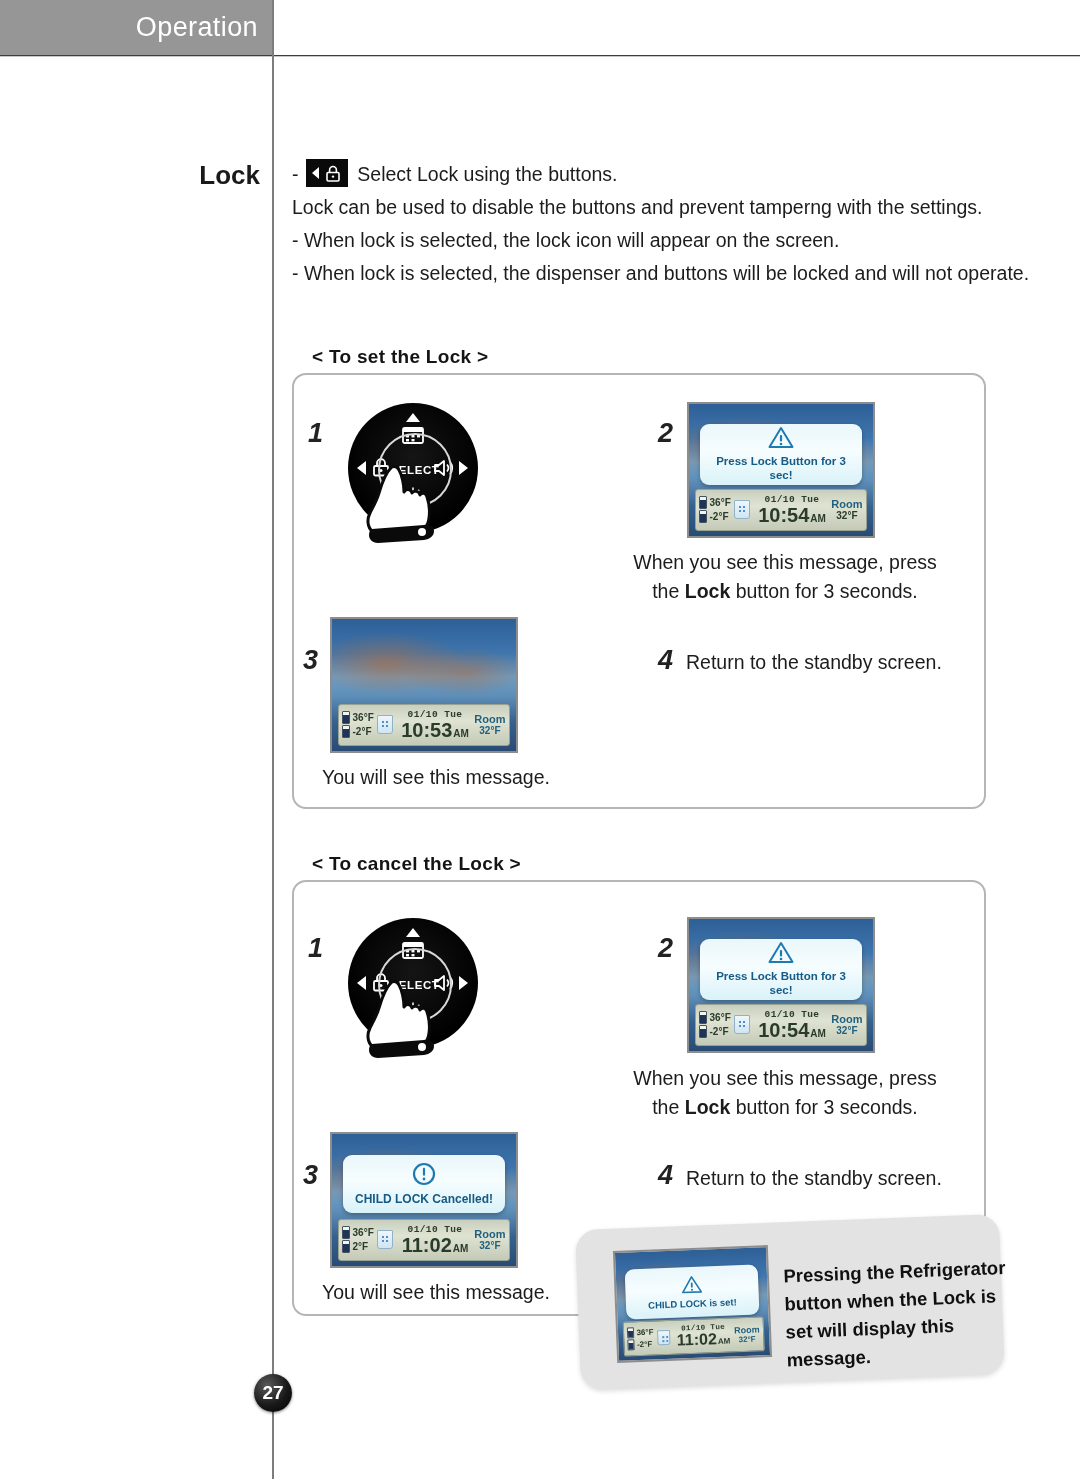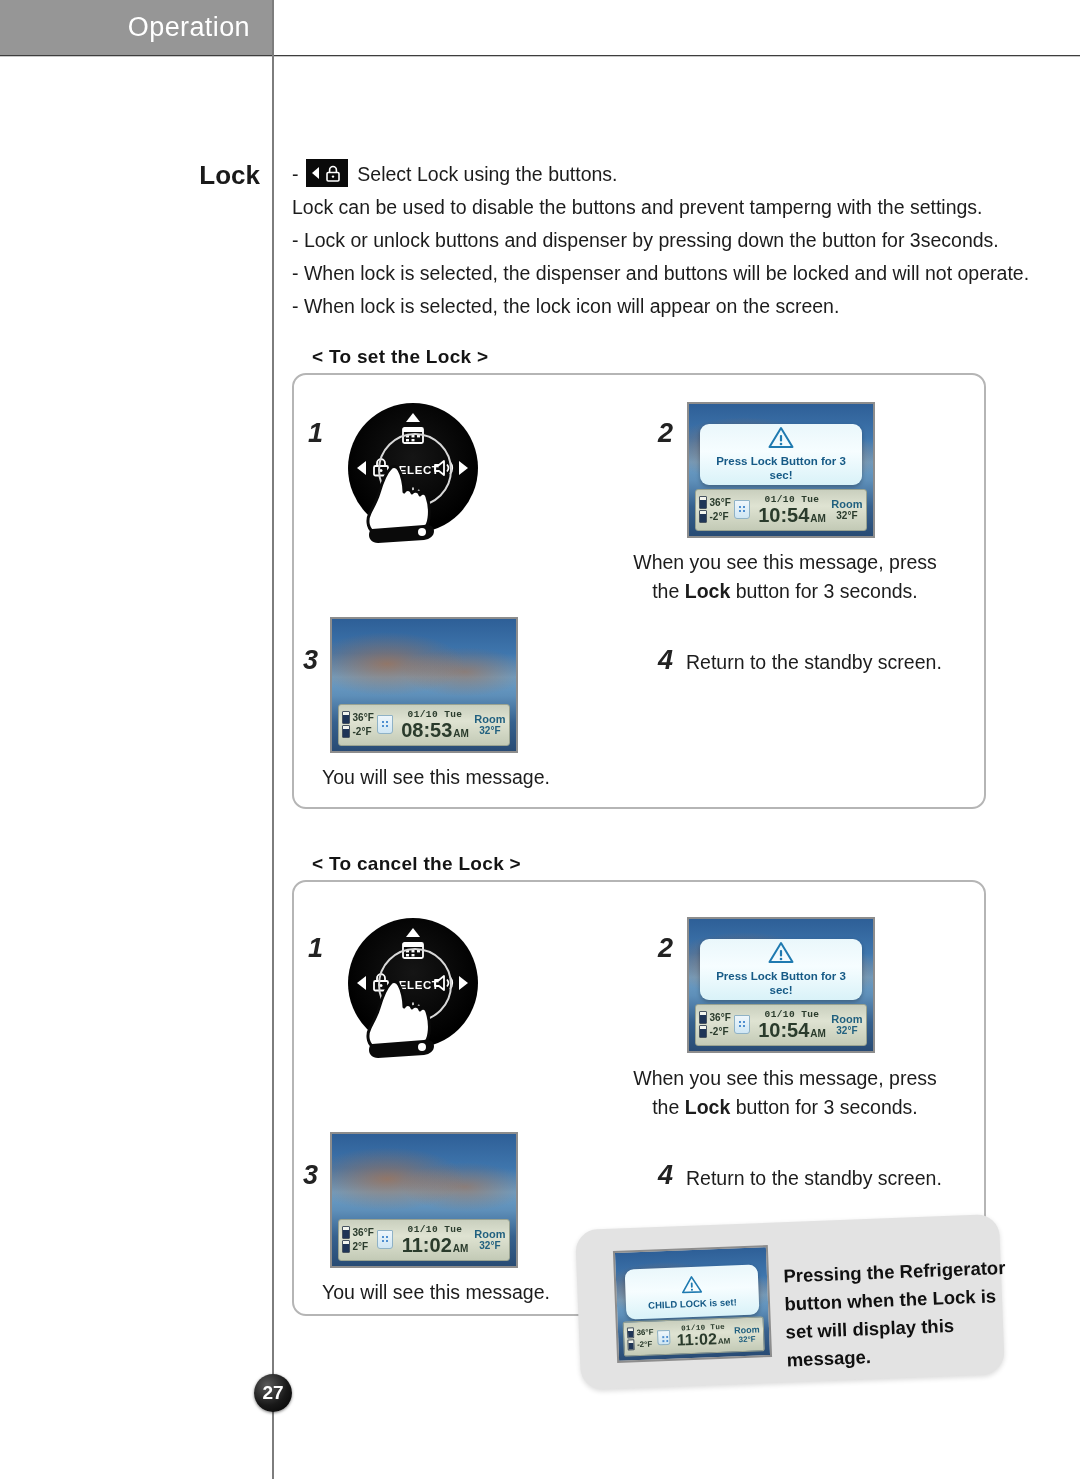--- a/index.html
+++ b/index.html
@@ -9,21 +9,21 @@
     color:#1a1a1a; position:relative; overflow:hidden;
   }
   .page{position:absolute;inset:0;}
 
   
   .header-bar{
     position:absolute;left:0;top:0;width:272px;height:55px;
     background:#969696;
   }
   .header-title{
-    position:absolute;left:8px;top:0;width:272px;height:55px;
+    position:absolute;left:16px;top:0;width:272px;height:55px;
     display:flex;align-items:center;justify-content:flex-end;
     padding-right:30px;box-sizing:border-box;
     color:#ffffff;font-size:27px;letter-spacing:.4px;
   }
   .header-rule{
     position:absolute;left:0;top:55px;width:1080px;height:2px;
     background:linear-gradient(to bottom,#3d3d3d 0 1px,#c8c8c8 1px 2px);
   }
   .vrule{
     position:absolute;left:272px;top:0;width:2px;height:1479px;
@@ -168,23 +168,22 @@
           <g fill="none" stroke="#ffffff" stroke-width="1.6">
             <rect x="21" y="13.5" width="12" height="8.5" rx="1.2"></rect>
             <path d="M23.6 13.5 v-2.6 a3.4 3.4 0 0 1 6.8 0 v2.6"></path>
           </g>
           <circle cx="27" cy="17.6" r="1.2" fill="#ffffff"></circle>
         </svg>
       </span>
       <span>Select Lock using the buttons.</span>
     </div>
     <div class="line">Lock can be used to disable the buttons and prevent tamperng with the settings.</div>
-    <div class="line">- Lock or unlock buttons and dispenser by pressing down the button for 3seconds.</div>
+    <div class="line">- When lock is selected, the lock icon will appear on the screen.</div>
     <div class="line">- When lock is selected, the dispenser and buttons will be locked and will not operate.</div>
-    <div class="line">- When lock is selected, the lock icon will appear on the screen.</div>
   </div>
 
   <div class="sec-title" style="left:312px;top:346px;">&lt; To set the Lock &gt;</div>
   <div class="panel" style="left:292px;top:373px;width:694px;height:436px;"></div>
 
   <div class="stepnum" style="left:308px;top:418px;">1</div>
 
   <div class="dial" style="left:348px;top:403px;">
     <div class="disc"></div>
     <div class="tri up"></div>
@@ -304,21 +303,21 @@
           <span class="therm"></span>
           <span style="font-size:10px;">-2°F</span>
         </div>
       </div>
       <div class="sb-ice">
           <span class="glass"></span>
         </div>
       <div class="sb-mid">
         <div class="sb-date" style="font-size:9.5px;">01/10  Tue</div>
         <div class="sb-time">
-          <span style="font-size:20px;">08:53</span>
+          <span style="font-size:20px;">10:53</span>
           <span style="font-size:10px;margin-left:1px;">AM</span>
         </div>
       </div>
       <div class="sb-room">
         <div style="font-size:11px;">Room</div>
         <div style="font-size:10px;">32°F</div>
       </div>
     </div>
   </div>
 
@@ -434,20 +433,30 @@
   <div class="cap center" style="left:625px;top:1064px;width:320px;">
     <div>When you see this message, press</div>
     <div>
       <span>the </span><b>Lock</b><span> button for 3 seconds.</span>
     </div>
   </div>
 
   <div class="stepnum" style="left:303px;top:1160px;">3</div>
 
   <div class="lcd" style="left:330px;top:1132px;width:188px;height:136px;">
+    <div class="msg" style="top:16%;height:44%;font-size:12px;">
+      <span class="excl-ico">
+        <svg width="24" height="24" viewBox="0 0 24 24">
+            <circle cx="12" cy="12" r="10" fill="none" stroke="#1f7ab0" stroke-width="2.2"></circle>
+            <rect x="10.9" y="5.8" width="2.2" height="8" rx="1.1" fill="#1f7ab0"></rect>
+            <circle cx="12" cy="17" r="1.4" fill="#1f7ab0"></circle>
+          </svg>
+      </span>
+      <div class="mtext" style="margin-top:6px;">CHILD LOCK Cancelled!</div>
+    </div>
     <div class="statusbar">
       <div class="sb-temps">
         <div class="sb-temp">
           <span class="therm"></span>
           <span style="font-size:10px;">36°F</span>
         </div>
         <div class="sb-temp">
           <span class="therm"></span>
           <span style="font-size:10px;">2°F</span>
         </div>

